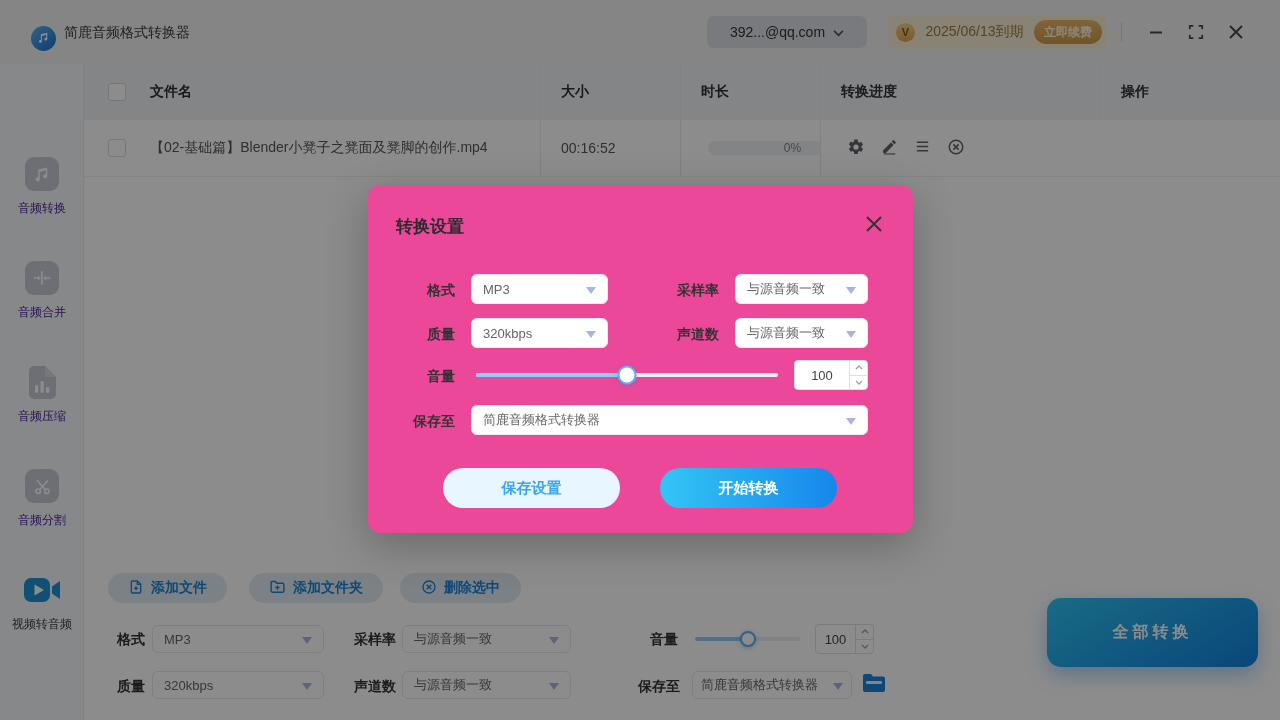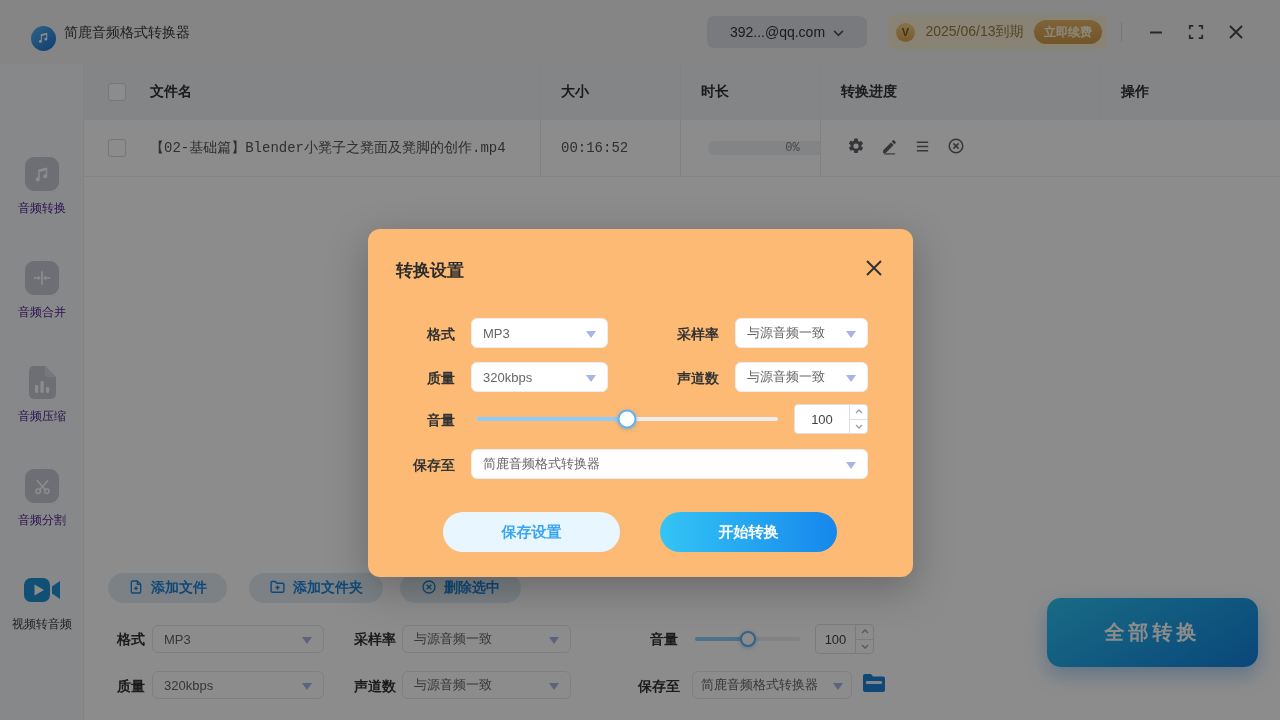--- a/index.html
+++ b/index.html
@@ -25,21 +25,21 @@
 
   
   .sidebar{position:absolute;left:0;top:64px;width:84px;height:656px;background:#f6f7f9;border-right:1px solid #ededed;box-sizing:border-box;}
   .side-item{position:absolute;left:0;width:84px;display:flex;flex-direction:column;align-items:center;gap:9px;}
   .side-sq{width:34px;height:34px;border-radius:9px;background:#c6cbd3;display:flex;align-items:center;justify-content:center;}
   .side-label{font-size:12px;color:#4c1d95;white-space:nowrap;}
   .side-item.active .side-label{color:#3c4248;}
 
   
   .trow{position:absolute;left:84px;width:1196px;display:grid;
-        grid-template-columns:46px 410px 140px 140px 280px 1fr;align-items:center;box-sizing:border-box;font-family:Liberation Mono, monospace;}
+        grid-template-columns:46px 410px 140px 140px 280px 1fr;align-items:center;box-sizing:border-box;}
   .thead{top:64px;height:56px;background:#f1f2f4;font-weight:bold;color:#303133;font-size:14px;}
   .tdata{top:120px;height:57px;background:#fff;border-bottom:1px solid #f0f0f0;color:#565656;font-size:14px;}
   .trow .cell{height:100%;display:flex;align-items:center;padding-left:20px;box-sizing:border-box;overflow:hidden;white-space:nowrap;}
   .trow .cell.c-first{justify-content:flex-end;padding:0 4px 0 0;}
   .trow .cell.bl{border-left:1px solid #ececec;}
   .checkbox{width:18px;height:18px;border:1px solid #d3d7dc;border-radius:3px;background:#fff;box-sizing:border-box;}
   .progress-wrap{display:flex;align-items:center;gap:14px;padding-left:27px;}
   .progress-bar{position:relative;width:169px;height:14px;border-radius:7px;background:#eef0f3;overflow:hidden;}
   .progress-fill{position:absolute;left:0;top:0;height:100%;background:#8ecdf8;width:0;}
   .progress-text{position:absolute;inset:0;display:flex;align-items:center;justify-content:center;font-size:12px;color:#7d7f83;}
@@ -61,27 +61,27 @@
         border-radius:50%;transform:translate(-50%,-50%);box-shadow:0 1px 4px rgba(40,120,200,.35);}
   .slider.big .knob{width:15px;height:15px;}
   .num{position:absolute;display:flex;background:#fff;border:1px solid #dde1e7;border-radius:4px;box-sizing:border-box;overflow:hidden;}
   .num .nv{flex:1;display:flex;align-items:center;justify-content:center;font-size:13px;color:#444;}
   .num .nb{width:17px;border-left:1px solid #dde1e7;display:flex;flex-direction:column;}
   .num .nb span{flex:1;display:flex;align-items:center;justify-content:center;}
   .num .nb span:first-child{border-bottom:1px solid #dde1e7;}
   .folder-btn{position:absolute;left:862px;top:673px;width:24px;height:24px;display:flex;align-items:center;justify-content:center;}
 
   .convert{position:absolute;left:1047px;top:598px;width:211px;height:69px;border-radius:14px;
-        background:linear-gradient(150deg,#2ec3f2,#1181de);color:#fff;font-size:20px;font-weight:bold;letter-spacing:4px;
+        background:linear-gradient(150deg,#2ec3f2,#1181de);color:#fff;font-size:16px;font-weight:bold;letter-spacing:4px;
         display:flex;align-items:center;justify-content:center;box-shadow:0 8px 20px rgba(20,120,220,.35);}
 
   
   .overlay{position:absolute;inset:0;background:rgba(0,0,0,0.45);z-index:40;}
-  .modal{position:absolute;left:368px;top:185px;width:545px;height:348px;background:#fdba74;border-radius:12px;z-index:50;
-        box-shadow:0 12px 40px rgba(0,0,0,.25);margin-top:44px;}
+  .modal{position:absolute;left:368px;top:185px;width:545px;height:348px;background:#ec4899;border-radius:12px;z-index:50;
+        box-shadow:0 12px 40px rgba(0,0,0,.25);}
   .m-title{position:absolute;left:28px;top:30px;font-size:17px;font-weight:bold;color:#2b2b2b;}
   .m-close{position:absolute;right:28px;top:28px;width:22px;height:22px;display:flex;align-items:center;justify-content:center;}
   .m-label{position:absolute;font-size:14px;font-weight:bold;color:#333;text-align:right;white-space:nowrap;}
   .m-sel{border-color:#ebecf0;}
   .m-btn{position:absolute;top:283px;width:177px;height:40px;border-radius:20px;display:flex;align-items:center;justify-content:center;
         font-size:15px;font-weight:bold;}
   .m-btn.save{left:75px;background:#e8f6ff;color:#3aa5f1;}
   .m-btn.start{left:292px;background:linear-gradient(90deg,#33c5f5,#1687ec);color:#fff;}
 </style>
 </head>

